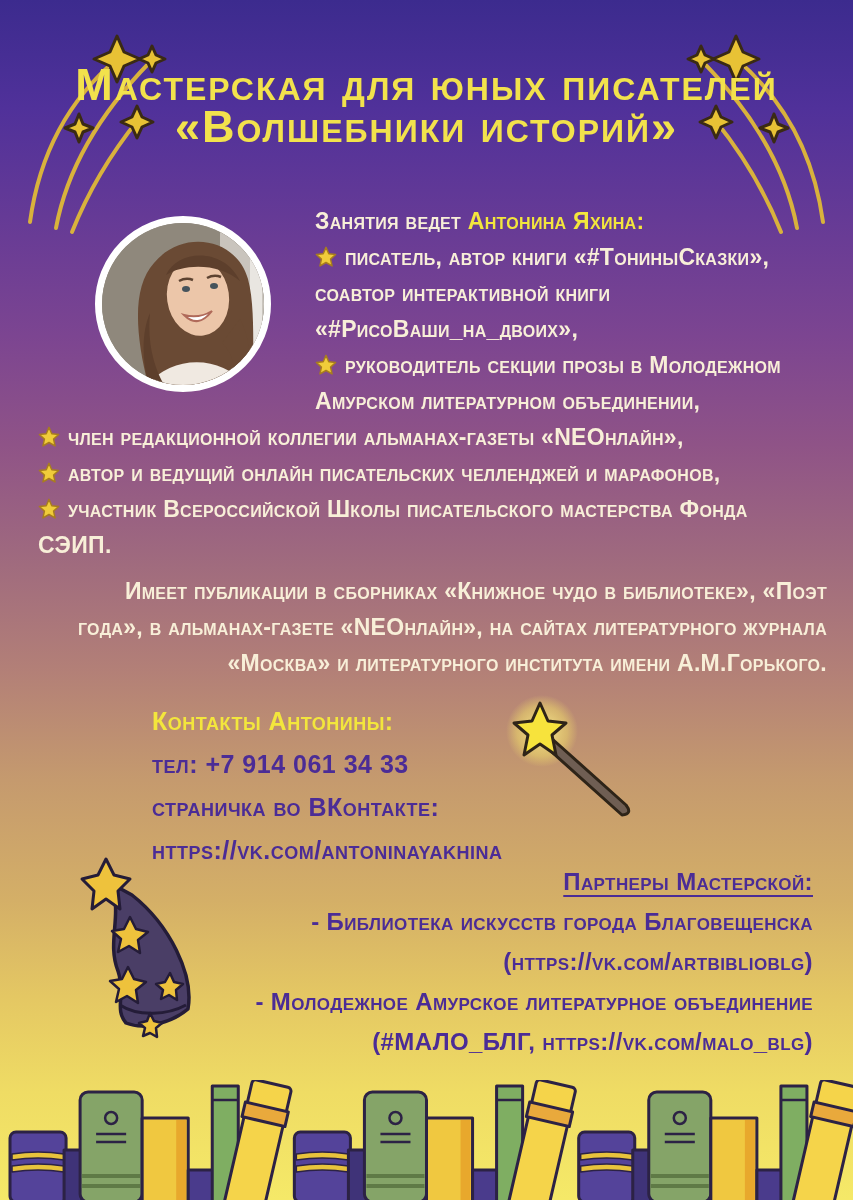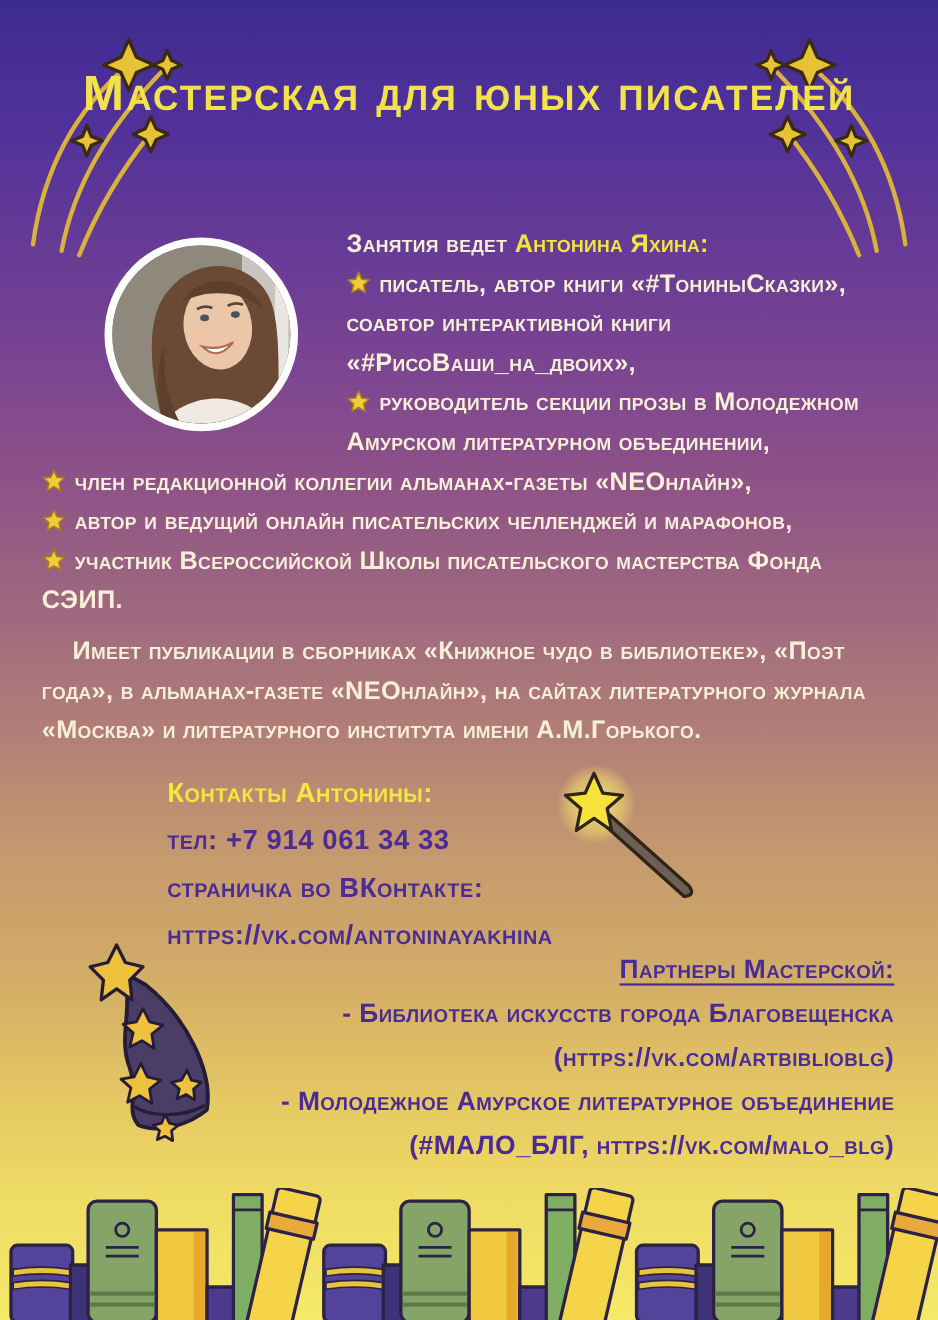--- a/index.html
+++ b/index.html
@@ -28,21 +28,21 @@
     position:absolute;top:203px;left:38px;right:26px;
     color:var(--cream);font-size:23px;font-weight:700;line-height:36px;letter-spacing:.3px;
   }
   .photo-float{float:left;width:277px;height:202px;}
   .photo-circle{
     margin:13px 0 0 57px;width:176px;height:176px;border:7px solid #fff;
     border-radius:50%;overflow:hidden;background:#8f887c;
   }
   .lead-name{color:var(--accent-yellow);margin-top:35px;}
   .bullet .bstar{display:inline-block;width:22px;height:22px;margin:0 8px -3px 0;}
-  .pubs{margin-top:10px;text-indent:28px;}
+  .pubs{margin-top:10px;text-indent:28px;text-align:right;}
   .contacts{
     position:absolute;top:700px;left:152px;
     font-size:25px;font-weight:700;line-height:43px;letter-spacing:.5px;
     color:var(--link-violet);
   }
   .contacts .c-head{color:var(--accent-yellow);}
   .partners{
     position:absolute;top:862px;right:40px;left:60px;text-align:right;
     font-size:24px;font-weight:700;line-height:40px;letter-spacing:.4px;
     color:var(--link-violet);
@@ -83,20 +83,21 @@
     <g fill="#e8c235" stroke="#3a2a14" stroke-width="3" stroke-linejoin="round">
       <path d="M117 36 L124 52 L140 59 L124 66 L117 82 L110 66 L94 59 L110 52 Z"></path>
       <path d="M152 46 L156 55 L165 59 L156 63 L152 72 L148 63 L139 59 L148 55 Z"></path>
       <path d="M137 106 L142 117 L153 122 L142 127 L137 138 L132 127 L121 122 L132 117 Z"></path>
       <path d="M79 114 L83 124 L93 128 L83 132 L79 142 L75 132 L65 128 L75 124 Z"></path>
     </g>
   </svg>
 
   <div class="title">
     <div>Мастерская для юных писателей</div>
+    <div>«Волшебники историй»</div>
   </div>
 
   <div class="bio">
     <div class="photo-float">
       <div class="photo-circle">
         <svg width="176" height="176" viewBox="0 0 176 176">
           <rect width="176" height="176" fill="#8f887c"></rect>
           <rect x="118" width="58" height="176" fill="#c9c4bd"></rect>
           <rect x="148" width="12" height="176" fill="#e9e6e1"></rect>
           <path d="M52 40 C 80 6 134 14 146 56 C154 86 150 130 152 176 L50 176 C 34 120 28 66 52 40 Z" fill="#6a4a34"></path>

